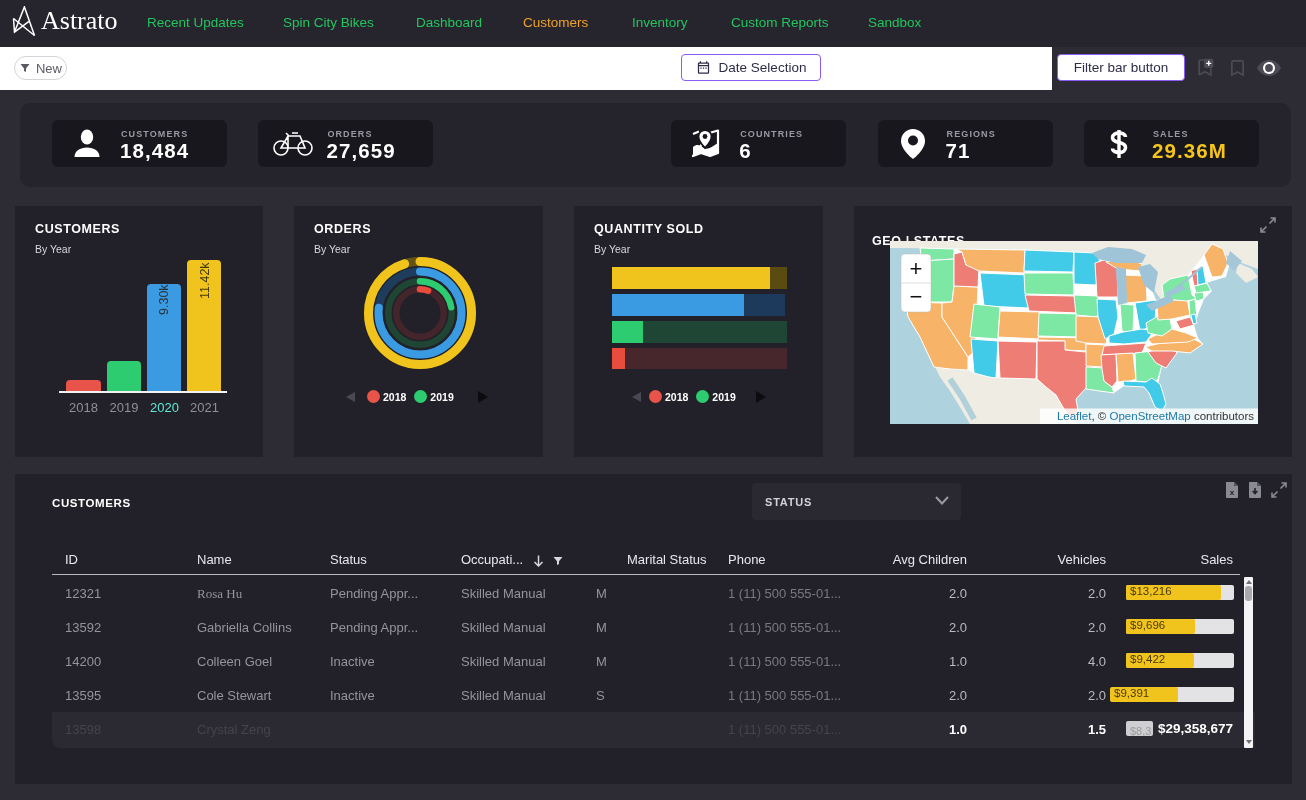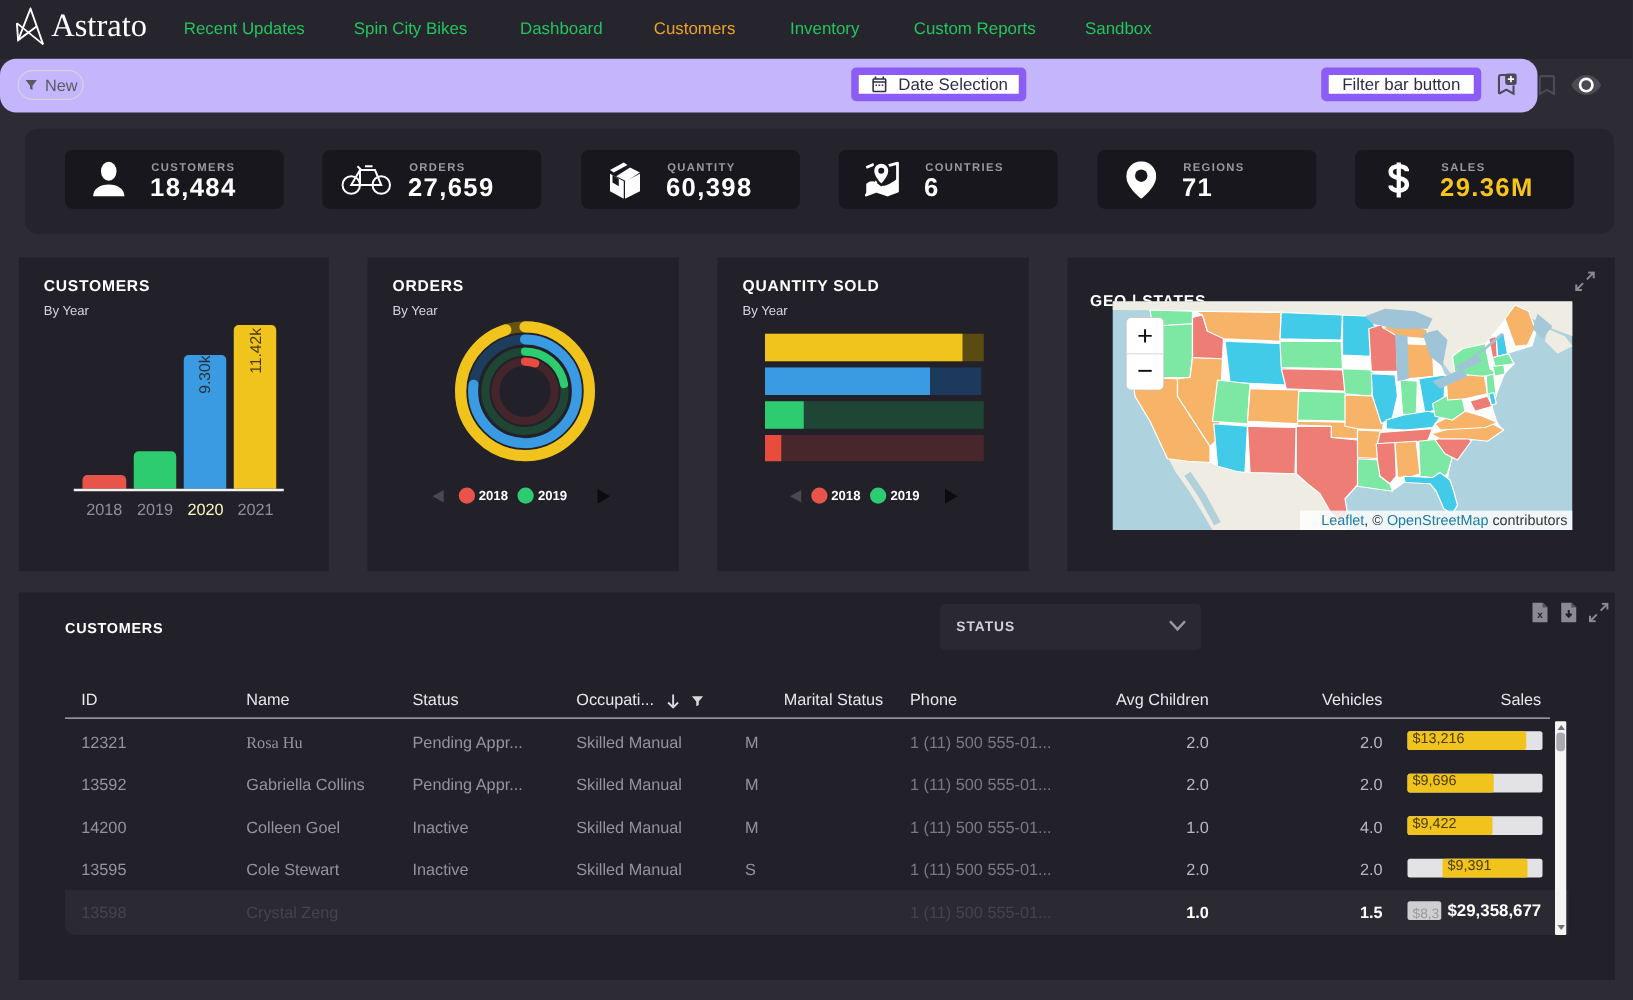--- a/index.html
+++ b/index.html
@@ -5,23 +5,23 @@
 *{margin:0;padding:0;box-sizing:border-box;}
 html,body{width:1306px;height:800px;overflow:hidden;}
 body{background:#2d2b34;font-family:"Liberation Sans",sans-serif;position:relative;}
 .abs{position:absolute;}
 
 #nav{left:0;top:0;width:1306px;height:47px;background:#26242c;}
 #logo{left:14px;top:8px;}
 #logoname{left:41px;top:6px;color:#fff;font-family:"Liberation Serif",serif;font-size:26px;}
 .navlink{top:15px;color:#22c55e;font-size:13.5px;}
 
-#toolbar{left:0;top:47px;width:1230px;height:43px;background:#c4b5fd;border-radius:13px;}
+#toolbar{left:0;top:47px;width:1052px;height:43px;background:#ffffff;}
 #newpill{left:14px;top:9px;width:53px;height:24px;border:1px solid #d4d4da;border-radius:12px;color:#5a5a64;font-size:13px;}
-.tbtn{top:7px;height:27px;border:6px solid #8b5cf6;border-radius:4px;background:#fff;color:#2e2d49;font-size:13.5px;display:flex;align-items:center;justify-content:center;gap:8px;position:absolute;}
+.tbtn{top:7px;height:27px;border:1px solid #8b5cf6;border-radius:4px;background:#fff;color:#2e2d49;font-size:13.5px;display:flex;align-items:center;justify-content:center;gap:8px;position:absolute;}
 
 #band{left:20px;top:103px;width:1271px;height:84px;background:#25232b;border-radius:10px;}
 .kcard{top:16.5px;width:175px;height:47px;background:#18171d;border-radius:6px;position:absolute;}
 .kicon{position:absolute;left:20px;top:9px;width:30px;height:29px;}
 .klabel{position:absolute;left:69px;top:9px;font-size:9px;font-weight:bold;color:#9a99a1;letter-spacing:1.1px;}
 .kval{position:absolute;left:68px;top:19px;font-size:20.5px;font-weight:bold;color:#fff;letter-spacing:1.1px;}
 
 .panel{background:#222129;position:absolute;}
 .ptitle{position:absolute;left:20px;top:16px;color:#fff;font-weight:bold;font-size:12.5px;letter-spacing:0.6px;}
 .psub{position:absolute;left:20px;top:37px;color:#d8d7dc;font-size:10.5px;}
@@ -104,33 +104,20 @@
     <svg class="kicon" style="width:40px;height:26px;left:15px;top:11px;" viewBox="0 0 40 26">
         <g fill="none" stroke="#fff" stroke-width="1.6">
           <circle cx="8" cy="17" r="7"></circle>
           <circle cx="32" cy="17" r="7"></circle>
           <path d="M8 17 L15 5 L27 5 L32 17 L15 17 Z M15 5 L15 17 M19 2 h6 M13 2 l3 3"></path>
         </g>
       </svg>
     <div class="klabel">ORDERS</div>
       <div class="kval">27,659</div>
   </div>
-  <div class="kcard" style="left:444.8px;">
-    <svg class="kicon" style="width:29px;height:30px;left:20px;top:9px;" viewBox="0 0 29 30">
-        <g fill="#fff">
-          <path d="M3,7 L14,1 L17,3 L6,9 Z"></path>
-          <path d="M8,12 L19,5 L27,9 L16,16 Z"></path>
-          <path d="M3,10 L14,16 L14,30 L3,24 Z"></path>
-          <path d="M15,16 L27,10 L27,24 L15,30 Z"></path>
-        </g>
-        <path d="M5,11 L10,14 L10,20 L5,17 Z" fill="#18171d"></path>
-      </svg>
-    <div class="klabel">QUANTITY</div>
-      <div class="kval">60,398</div>
-  </div>
   <div class="kcard" style="left:651.2px;">
     <svg class="kicon" style="width:29px;height:30px;left:20px;top:9px;" viewBox="0 0 29 30">
         <g fill="none" stroke="#fff" stroke-width="2.2" stroke-linejoin="round">
           <path d="M2,5 L8,2.5 M20,3.5 L27,1.5 V24 L19,27 L10,24 L2,27 Z"></path>
         </g>
         <path d="M2,18 C6,14.5 9,16 12,18.5 C16,21.5 21,18 27,14 L27,24 L19,27 L10,24 L2,27 Z" fill="#fff"></path>
         <path d="M14,1 c-3.6,0-6.5,2.9-6.5,6.5 c0,4.9 6.5,11.5 6.5,11.5 s6.5,-6.6 6.5,-11.5 C20.5,3.9 17.6,1 14,1z" fill="#fff" stroke="#18171d" stroke-width="1.8"></path>
         <circle cx="14" cy="7.5" r="2.4" fill="#18171d"></circle>
       </svg>
     <div class="klabel">COUNTRIES</div>
@@ -158,21 +145,21 @@
     <div class="psub">By Year</div>
   <div class="abs" style="left:50.7px;top:173.9px;width:35.2px;height:11.5px;background:#e8544a;border-radius:4px 4px 0 0;"></div>
   <div class="abs" style="left:92px;top:154.6px;width:33.8px;height:30.8px;background:#2ecc71;border-radius:4px 4px 0 0;"></div>
   <div class="abs" style="left:132.4px;top:77.7px;width:34.1px;height:107.7px;background:#3b9be2;border-radius:4px 4px 0 0;"></div>
   <div class="abs" style="left:172.2px;top:53.5px;width:33.8px;height:131.9px;background:#f0c41d;border-radius:4px 4px 0 0;"></div>
   <div class="abs" style="left:43.9px;top:185.4px;width:168.4px;height:1.5px;background:#f2f2f2;"></div>
   <div class="abs" style="left:142px;top:109px;width:40px;color:#263238;font-size:12.5px;transform:rotate(-90deg);transform-origin:0 0;">9.30k</div>
   <div class="abs" style="left:183px;top:93px;width:46px;color:#453a06;font-size:12.5px;transform:rotate(-90deg);transform-origin:0 0;">11.42k</div>
   <div class="abs" style="left:54px;top:194px;color:#908f97;font-size:13px;">2018</div>
   <div class="abs" style="left:94.5px;top:194px;color:#908f97;font-size:13px;">2019</div>
-  <div class="abs" style="left:135px;top:194px;color:#fef9c3;font-size:13px;">2020</div>
+  <div class="abs" style="left:135px;top:194px;color:#5eead4;font-size:13px;">2020</div>
   <div class="abs" style="left:175px;top:194px;color:#908f97;font-size:13px;">2021</div>
 </div>
 <div id="p2" class="panel">
   <div class="ptitle">ORDERS</div>
     <div class="psub">By Year</div>
   <svg class="abs" style="left:60px;top:41px;" width="132" height="132" viewBox="0 0 132 132">
     <g transform="rotate(-90 66 66)">
       <circle cx="66" cy="66" r="51.5" fill="none" stroke="#645312" stroke-width="9"></circle>
       <circle cx="66" cy="66" r="51.5" fill="none" stroke="#f0c41d" stroke-width="9" stroke-dasharray="307.4 16.2" stroke-linecap="round"></circle>
       <circle cx="66" cy="66" r="41.5" fill="none" stroke="#1e3c5c" stroke-width="8"></circle>
@@ -361,21 +348,21 @@
   <div class="abs" style="left:1111px;top:179.1px;width:68px;height:15px;background:#f0c41d;border-radius:2px;color:#4a3b00;font-size:11.5px;"><span style="margin-left:4px;">$9,422</span></div>
   <div class="cell" style="left:50px;top:214.39999999999998px;">13595</div>
   <div class="cell" style="left:182px;top:214.39999999999998px;">Cole Stewart</div>
   <div class="cell" style="left:315px;top:214.39999999999998px;">Inactive</div>
   <div class="cell" style="left:446px;top:214.39999999999998px;">Skilled Manual</div>
   <div class="cell" style="left:581px;top:214.39999999999998px;">S</div>
   <div class="cell" style="left:713px;top:214.39999999999998px;color:#7a7881;">1 (11) 500 555-01...</div>
   <div class="cell rnum" style="left:872px;top:214.39999999999998px;width:80px;text-align:right;">2.0</div>
   <div class="cell rnum" style="left:1011px;top:214.39999999999998px;width:80px;text-align:right;">2.0</div>
   <div class="abs" style="left:1111px;top:213.39999999999998px;width:108px;height:15px;background:#e3e3e5;border-radius:2px;"></div>
-  <div class="abs" style="left:1139px;top:213.39999999999998px;width:67.5px;height:15px;background:#f0c41d;border-radius:2px;color:#4a3b00;font-size:11.5px;"><span style="margin-left:4px;">$9,391</span></div>
+  <div class="abs" style="left:1095px;top:213.39999999999998px;width:67.5px;height:15px;background:#f0c41d;border-radius:2px;color:#4a3b00;font-size:11.5px;"><span style="margin-left:4px;">$9,391</span></div>
   <div class="abs" style="left:37px;top:237.5px;width:1203px;height:36px;background:#2b2a33;border-radius:0 0 0 8px;"></div>
   <div class="cell" style="left:50px;top:248px;color:#45444c;">13598</div>
   <div class="cell" style="left:182px;top:248px;color:#45444c;">Crystal Zeng</div>
   <div class="cell" style="left:713px;top:248px;color:#45444c;">1 (11) 500 555-01...</div>
   <div class="cell" style="left:872px;top:248px;width:80px;text-align:right;font-weight:bold;color:#fff;">1.0</div>
   <div class="cell" style="left:1011px;top:248px;width:80px;text-align:right;font-weight:bold;color:#fff;">1.5</div>
   <div class="abs" style="left:1111px;top:247px;width:27px;height:15px;background:#cfcfd2;border-radius:2px;overflow:hidden;"><span style="color:#9b9b9f;font-size:11px;margin-left:4px;">$8,3</span></div>
   <div class="cell" style="left:1060px;top:247px;width:158px;text-align:right;font-weight:bold;color:#fff;font-size:13.5px;">$29,358,677</div>
 
   <div class="abs" style="left:1229px;top:103px;width:9px;height:171px;background:#f4f4f6;border-radius:1px;"></div>

